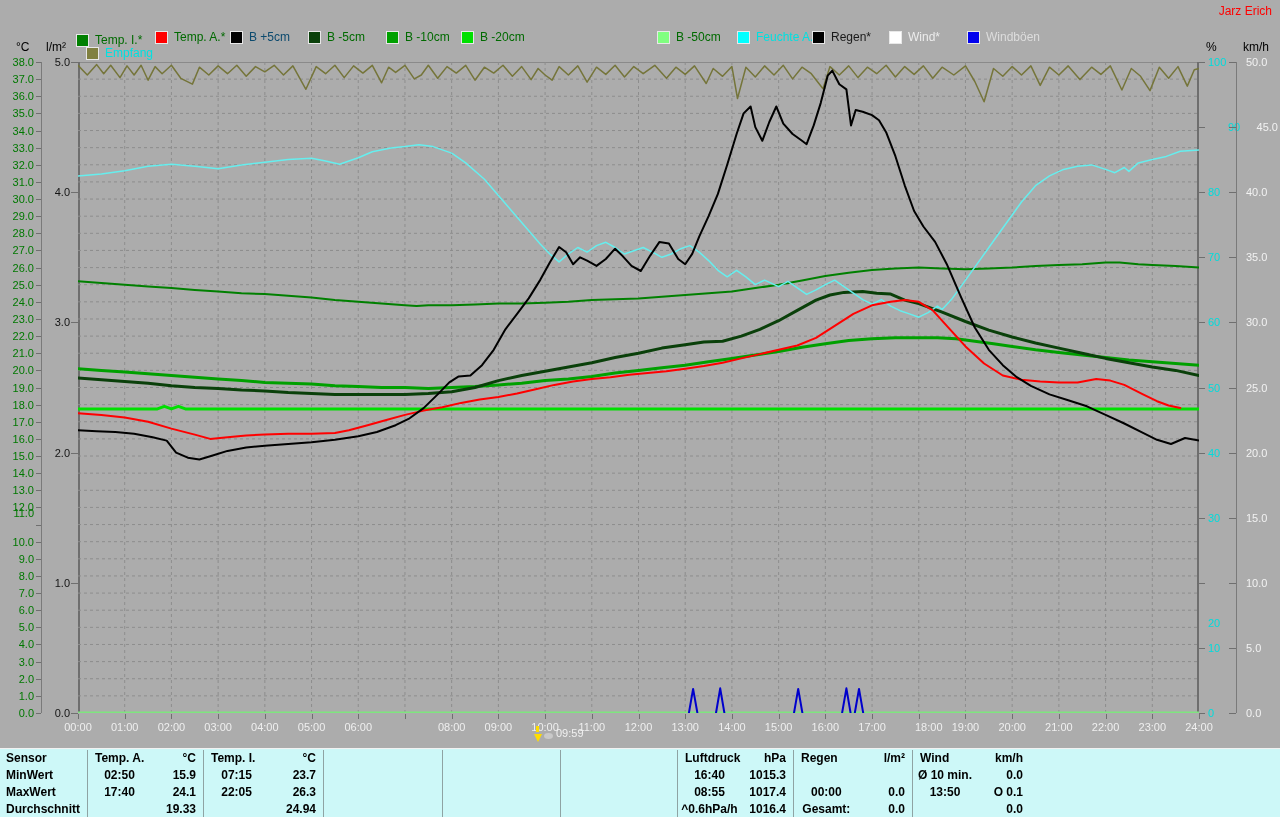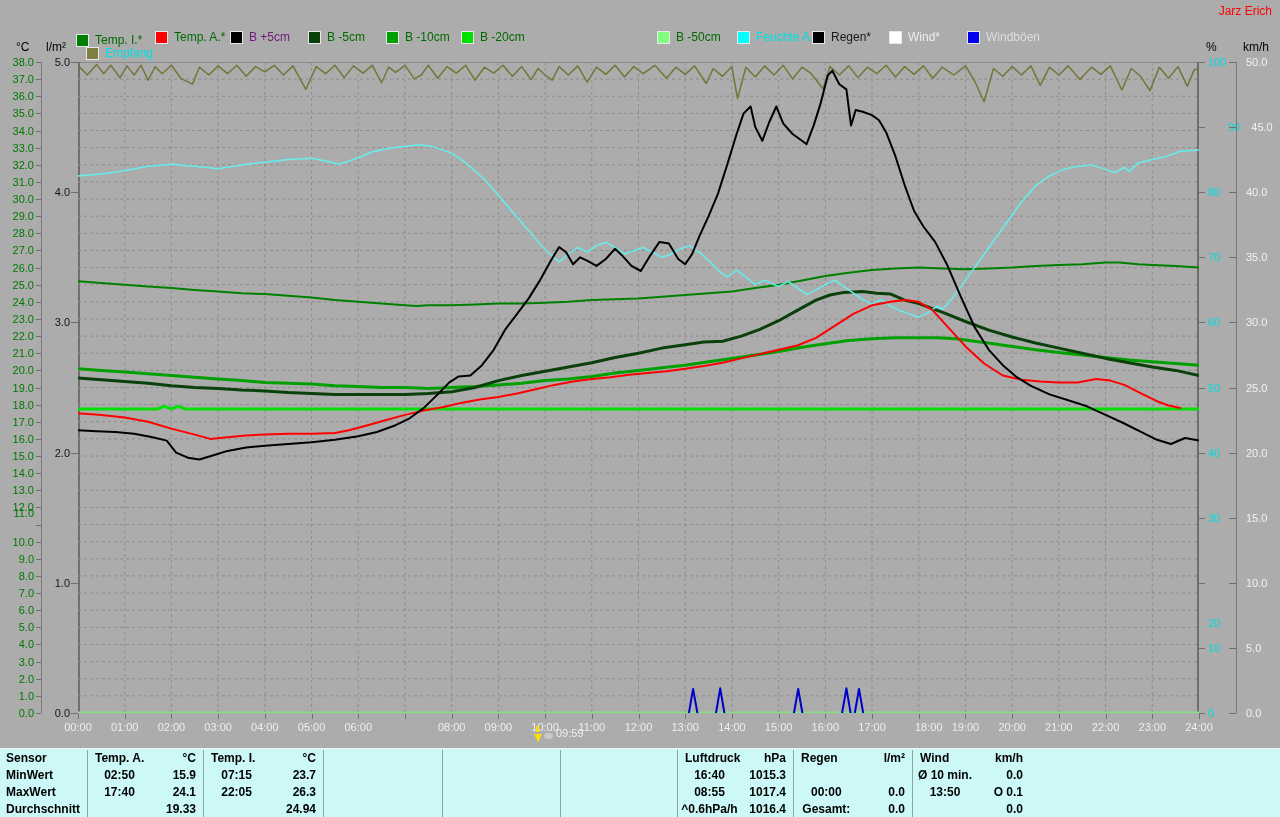--- a/index.html
+++ b/index.html
@@ -38,21 +38,21 @@
       <div class="legend-item" style="left: 76px; top: 33px;">
         <span class="swatch" style="background: rgb(0, 128, 0);"></span>
         <span style="color: rgb(0, 106, 0);">Temp. I.*</span>
       </div>
       <div class="legend-item" style="left: 155px; top: 30px;">
         <span class="swatch" style="background: rgb(255, 0, 0);"></span>
         <span style="color: rgb(0, 106, 0);">Temp. A.*</span>
       </div>
       <div class="legend-item" style="left: 230px; top: 30px;">
         <span class="swatch" style="background: rgb(0, 0, 0);"></span>
-        <span style="color: #701a75;">B +5cm</span>
+        <span style="color: #0c4a6e;">B +5cm</span>
       </div>
       <div class="legend-item" style="left: 308px; top: 30px;">
         <span class="swatch" style="background: rgb(10, 64, 10);"></span>
         <span style="color: rgb(0, 106, 0);">B -5cm</span>
       </div>
       <div class="legend-item" style="left: 386px; top: 30px;">
         <span class="swatch" style="background: rgb(0, 160, 0);"></span>
         <span style="color: rgb(0, 106, 0);">B -10cm</span>
       </div>
       <div class="legend-item" style="left: 461px; top: 30px;">
@@ -200,21 +200,21 @@
       <div class="tick" style="left: 1199px; top: 517.7px; width: 6px; height: 1px;"></div>
       <div class="axis-label" style="left: 1208px; top: 575.8px; width: 30px; text-align: left; color: rgb(0, 220, 220); margin-top: 40px;">20</div>
       <div class="tick" style="left: 1199px; top: 582.8px; width: 6px; height: 1px;"></div>
       <div class="axis-label" style="left: 1208px; top: 640.9px; width: 30px; text-align: left; color: rgb(0, 220, 220);">10</div>
       <div class="tick" style="left: 1199px; top: 647.9px; width: 6px; height: 1px;"></div>
       <div class="axis-label" style="left: 1208px; top: 706px; width: 30px; text-align: left; color: rgb(0, 220, 220);">0</div>
       <div class="tick" style="left: 1199px; top: 713px; width: 6px; height: 1px;"></div>
       <div class="vaxis-line" style="left: 1236px; top: 62px; height: 651px;"></div>
       <div class="axis-label" style="left: 1246px; top: 55px; width: 32px; text-align: left; color: rgb(242, 242, 242);">50.0</div>
       <div class="tick" style="left: 1229px; top: 62px; width: 7px; height: 1px;"></div>
-      <div class="axis-label" style="left: 1246px; top: 120.1px; width: 32px; text-align: center; color: rgb(242, 242, 242);">45.0</div>
+      <div class="axis-label" style="left: 1246px; top: 120.1px; width: 32px; text-align: right; color: rgb(242, 242, 242);">45.0</div>
       <div class="tick" style="left: 1229px; top: 127.1px; width: 7px; height: 1px;"></div>
       <div class="axis-label" style="left: 1246px; top: 185.2px; width: 32px; text-align: left; color: rgb(242, 242, 242);">40.0</div>
       <div class="tick" style="left: 1229px; top: 192.2px; width: 7px; height: 1px;"></div>
       <div class="axis-label" style="left: 1246px; top: 250.3px; width: 32px; text-align: left; color: rgb(242, 242, 242);">35.0</div>
       <div class="tick" style="left: 1229px; top: 257.3px; width: 7px; height: 1px;"></div>
       <div class="axis-label" style="left: 1246px; top: 315.4px; width: 32px; text-align: left; color: rgb(242, 242, 242);">30.0</div>
       <div class="tick" style="left: 1229px; top: 322.4px; width: 7px; height: 1px;"></div>
       <div class="axis-label" style="left: 1246px; top: 380.5px; width: 32px; text-align: left; color: rgb(242, 242, 242);">25.0</div>
       <div class="tick" style="left: 1229px; top: 387.5px; width: 7px; height: 1px;"></div>
       <div class="axis-label" style="left: 1246px; top: 445.6px; width: 32px; text-align: left; color: rgb(242, 242, 242);">20.0</div>

